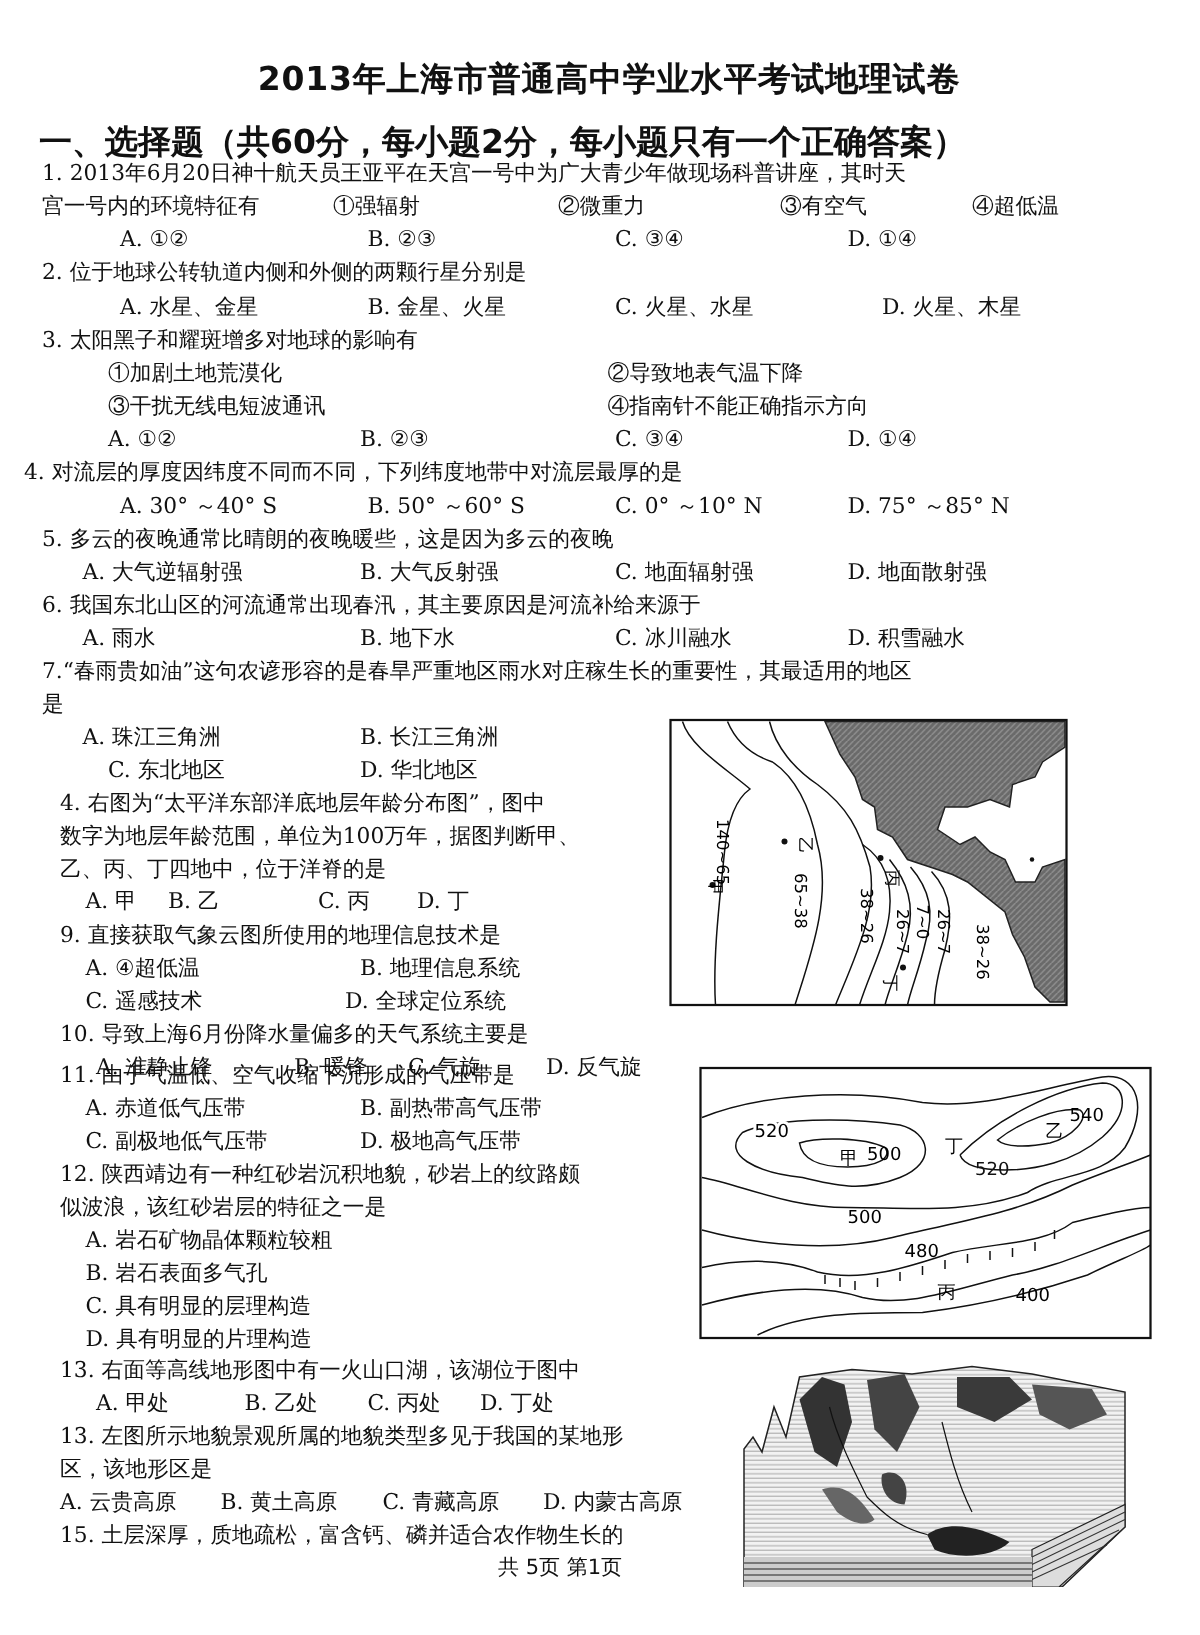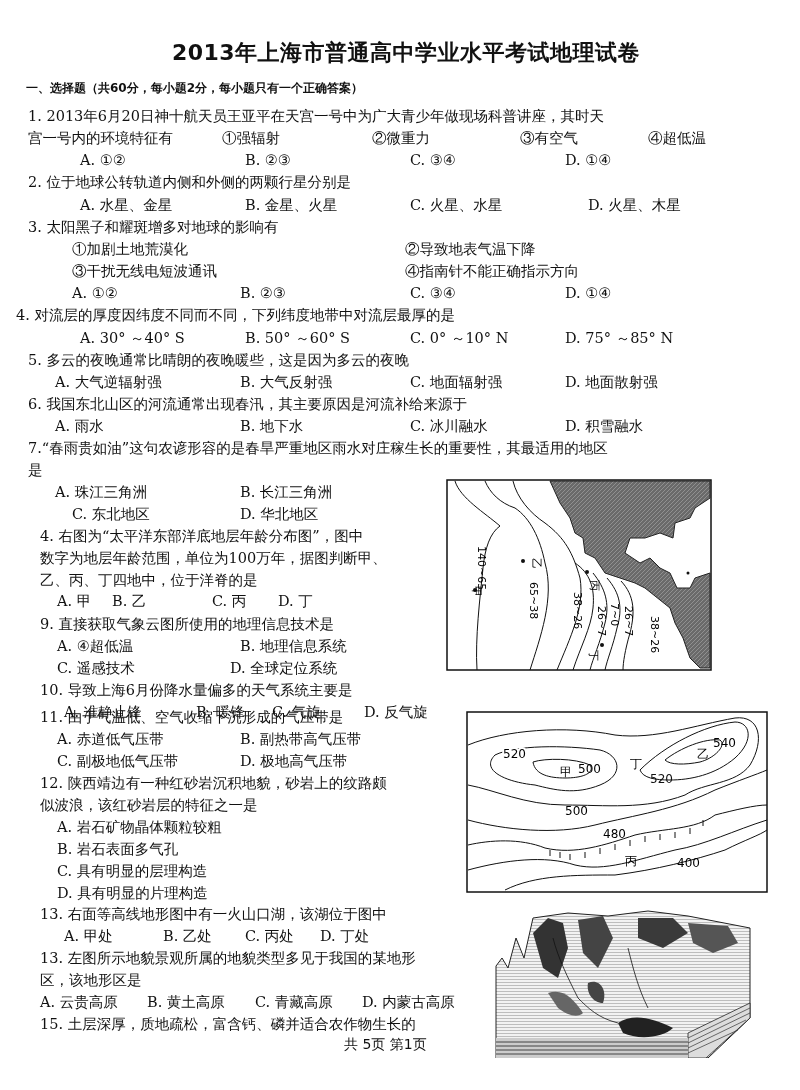--- a/index.html
+++ b/index.html
@@ -1,25 +1,25 @@
 <!DOCTYPE html>
 <html><head>
 <meta charset="utf-8">
 <style>
   html, body { margin:0; padding:0; background:#ffffff; }
   body { width:800px; height:1090px; position:relative; overflow:hidden;
          font-family:"DejaVu Serif","Liberation Serif",serif; color:#111; }
   .title { position:absolute; left:10px; width:792px; top:38px; text-align:center;
            font-family:"DejaVu Sans","Liberation Sans",sans-serif; font-size:22px; font-weight:bold; letter-spacing:0.5px; }
   .section { position:absolute; left:26px; top:80px; font-family:"DejaVu Sans","Liberation Sans",sans-serif;
-             font-size:12px; font-weight:bold; }
+             font-size:22px; font-weight:bold; }
   .ln { position:absolute; font-size:14.5px; white-space:nowrap; line-height:20px; }
   .opt { position:absolute; font-size:14.5px; white-space:nowrap; line-height:20px; }
   .figure { position:absolute; }
-  .footer { position:absolute; left:332px; top:1036px; font-family:"DejaVu Sans","Liberation Sans",sans-serif; font-size:14px;margin-left:12px; }
+  .footer { position:absolute; left:332px; top:1036px; font-family:"DejaVu Sans","Liberation Sans",sans-serif; font-size:14px; }
   svg text { font-family:"DejaVu Sans","Liberation Sans",sans-serif; }
 </style>
 </head>
 <body>
 
 <div class="title">2013年上海市普通高中学业水平考试地理试卷</div>
 <div class="section">一、选择题（共60分，每小题2分，每小题只有一个正确答案）</div>
 
 <div class="ln" style="left:28px;top:106px">1. 2013年6月20日神十航天员王亚平在天宫一号中为广大青少年做现场科普讲座，其时天</div>
 <div class="ln" style="left:28px;top:128px">宫一号内的环境特征有</div>

